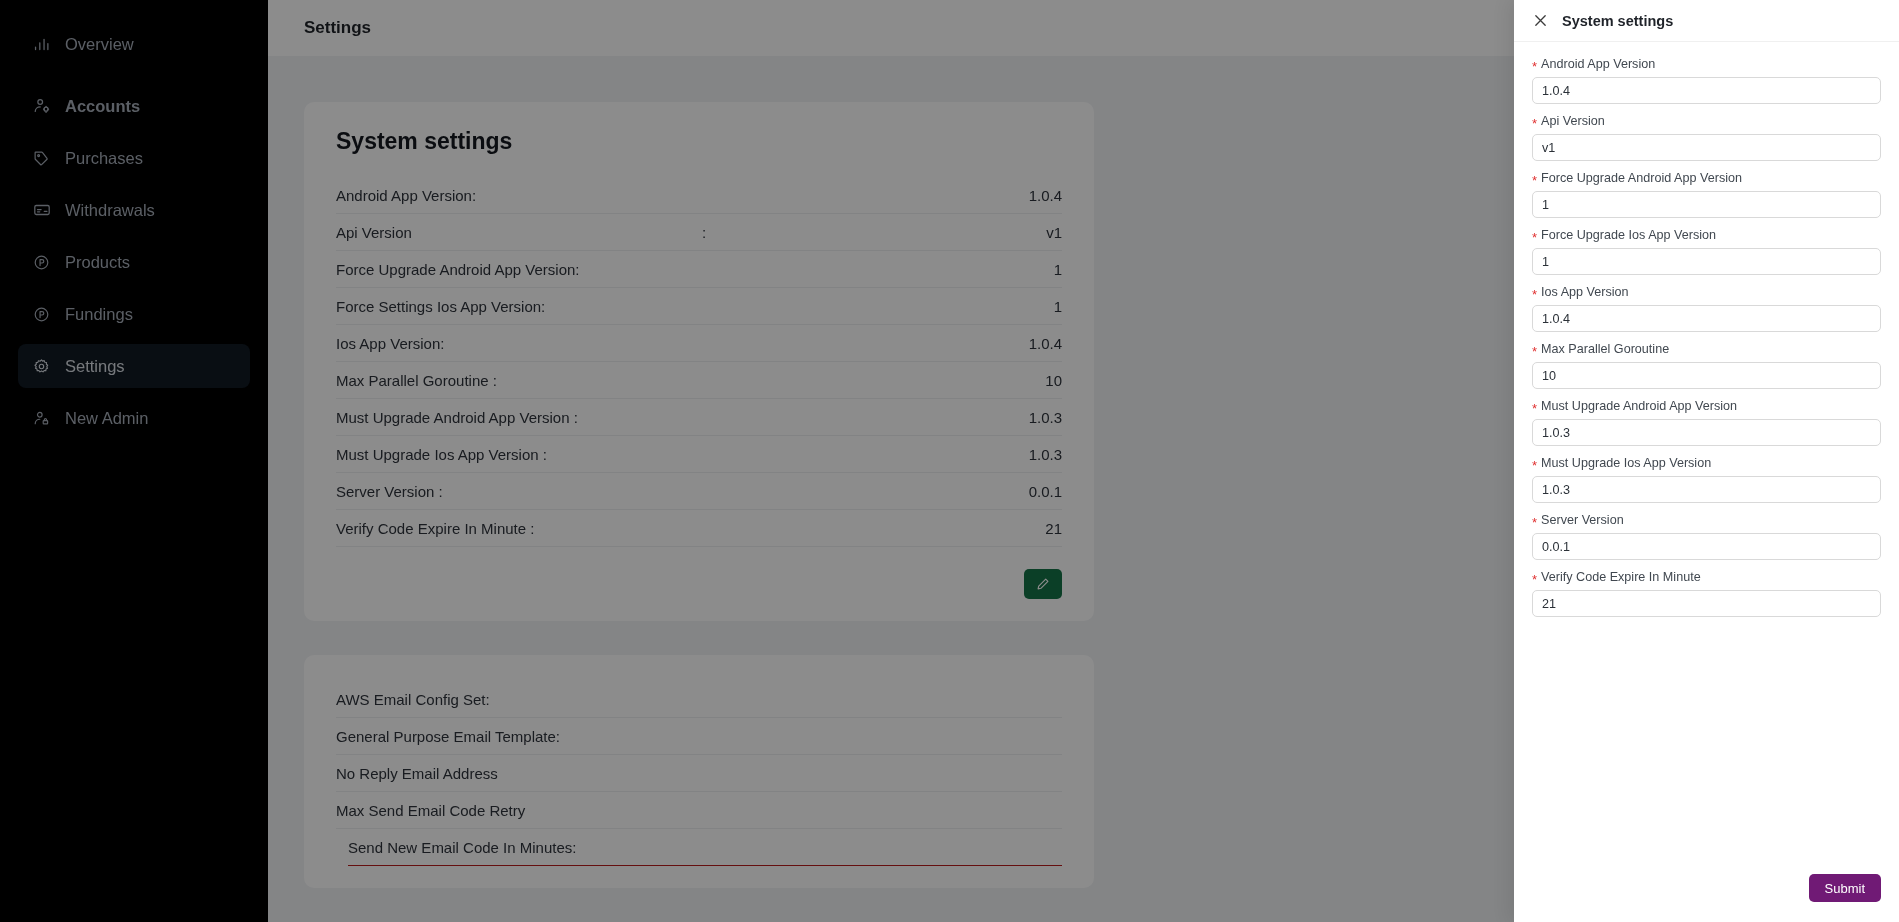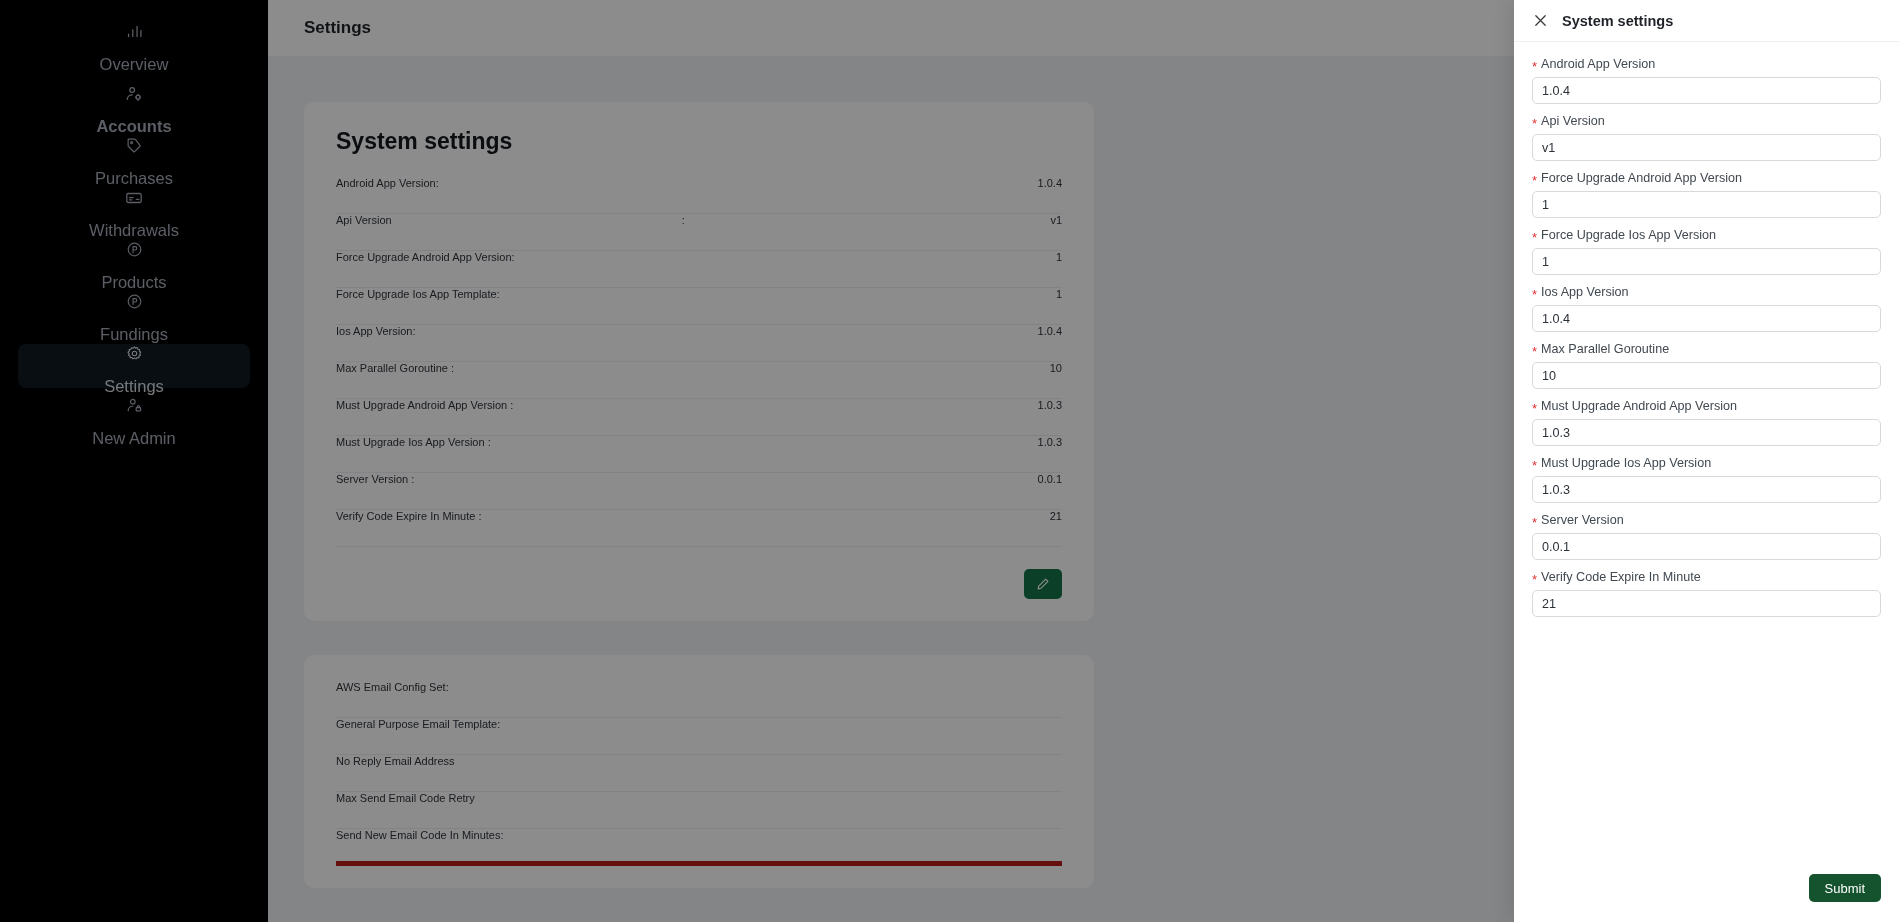--- a/index.html
+++ b/index.html
@@ -29,21 +29,20 @@
     align-items: center;
     gap: 14px;
     height: 44px;
     margin: 8px 18px;
     padding: 0 14px;
     border-radius: 8px;
     color: #a6adb8;
     font-size: 16.5px;
     cursor: pointer;
     white-space: nowrap;
-    flex-direction: column;
   }
   .nav-item .nav-ico {
     width: 19px; height: 19px;
     display: flex; align-items: center; justify-content: center;
     flex: 0 0 19px;
     color: #a6adb8;
   }
   .nav-item .nav-ico svg { display: block; }
   .nav-item.active {
     background: #111a24;
@@ -87,28 +86,28 @@
     position: relative;
   }
   .card-title {
     font-size: 23px;
     font-weight: bold;
     color: #14181f;
     margin-bottom: 22px;
   }
   .kv-row {
     display: flex;
-    align-items: flex-start;
+    align-items: center;
     justify-content: space-between;
     height: 37px;
     border-bottom: 1px solid #edeef0;
-    font-size: 11px;
+    font-size: 15px;
     color: #333840;
   }
-  .kv-row:last-of-type { border-bottom: 5px solid #b91c1c; }
+  .kv-row:last-of-type { border-bottom: 1px solid #b91c1c; margin-left: 12px; }
   .kv-label { color: #2f343c; }
   .kv-value { color: #2f343c; text-align: right; }
   .card-actions {
     display: flex;
     justify-content: flex-end;
     margin-top: 22px;
   }
   .edit-btn {
     width: 38px; height: 30px;
     background: #157347;
@@ -195,21 +194,21 @@
     background: #ffffff;
     outline: none;
   }
   .drawer-foot {
     flex: 0 0 auto;
     padding: 10px 18px 20px 18px;
     display: flex;
     justify-content: flex-end;
   }
   .submit-btn {
-    background: #14532d;
+    background: #701a75;
     border: none;
     border-radius: 5px;
     color: #ffffff;
     font-size: 13px;
     font-family: "Liberation Sans", sans-serif;
     padding: 0 16px;
     height: 28px;
     cursor: pointer;
   }
 </style>
@@ -316,21 +315,21 @@
           <div class="kv-row">
             <span class="kv-label">Api Version</span>
             <span style="margin-right: auto; margin-left: 290px;">:</span>
             <span class="kv-value">v1</span>
           </div>
           <div class="kv-row">
             <span class="kv-label">Force Upgrade Android App Version:</span>
             <span class="kv-value">1</span>
           </div>
           <div class="kv-row">
-            <span class="kv-label">Force Upgrade Ios App Template:</span>
+            <span class="kv-label">Force Settings Ios App Version:</span>
             <span class="kv-value">1</span>
           </div>
           <div class="kv-row">
             <span class="kv-label">Ios App Version:</span>
             <span class="kv-value">1.0.4</span>
           </div>
           <div class="kv-row">
             <span class="kv-label">Max Parallel Goroutine :</span>
             <span class="kv-value">10</span>
           </div>

